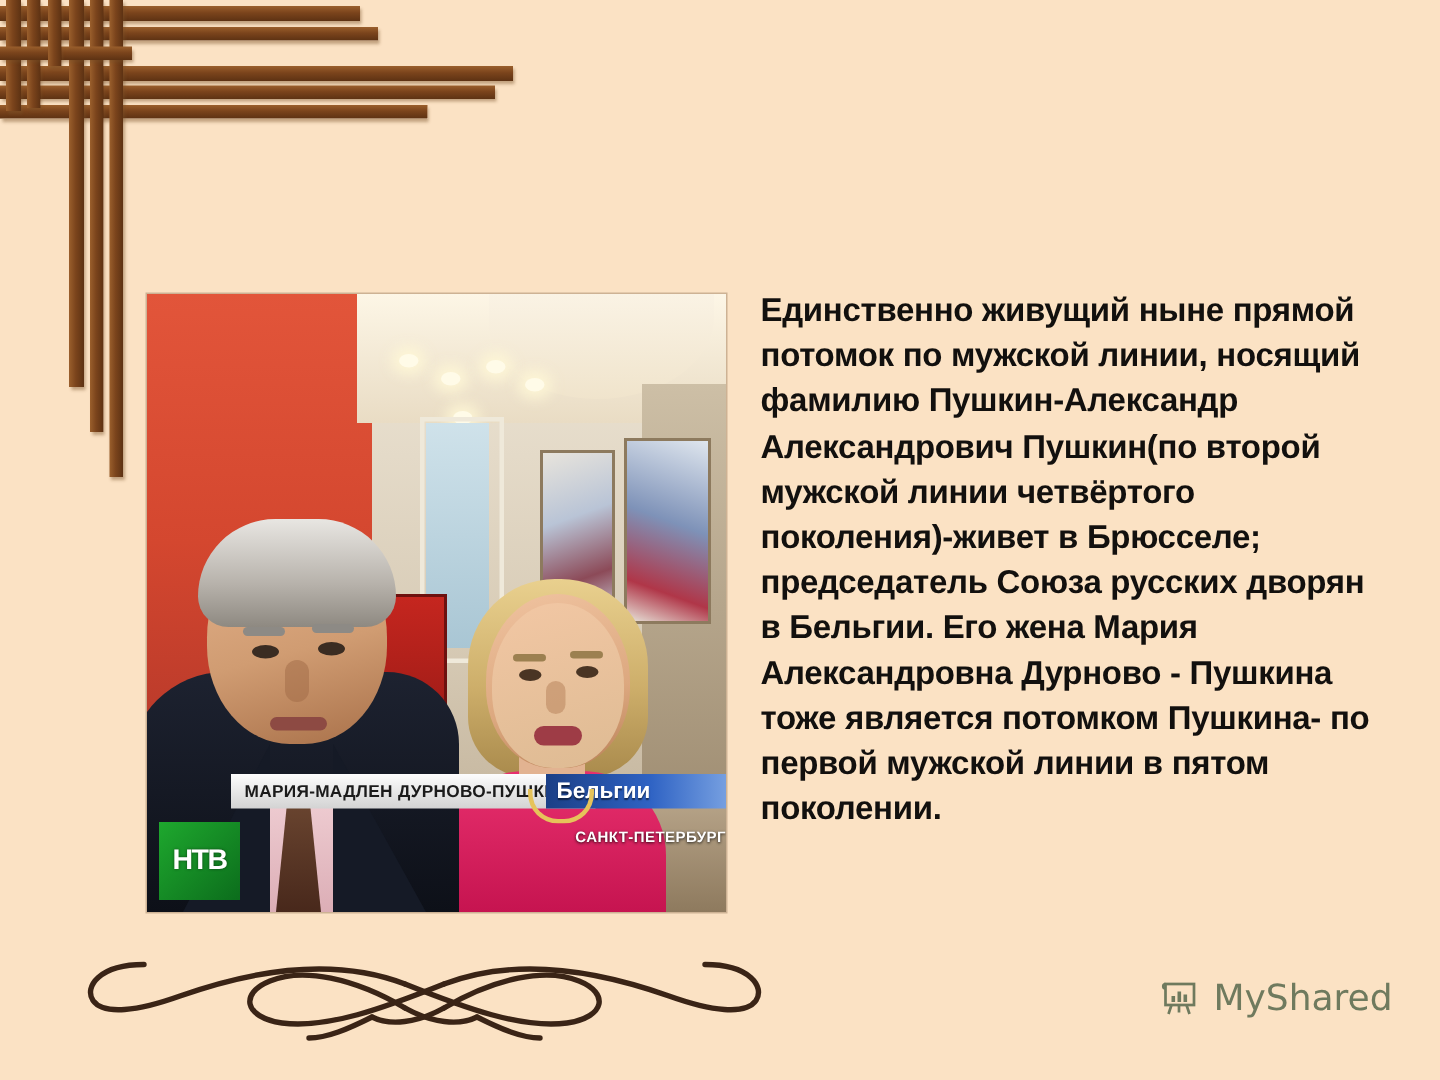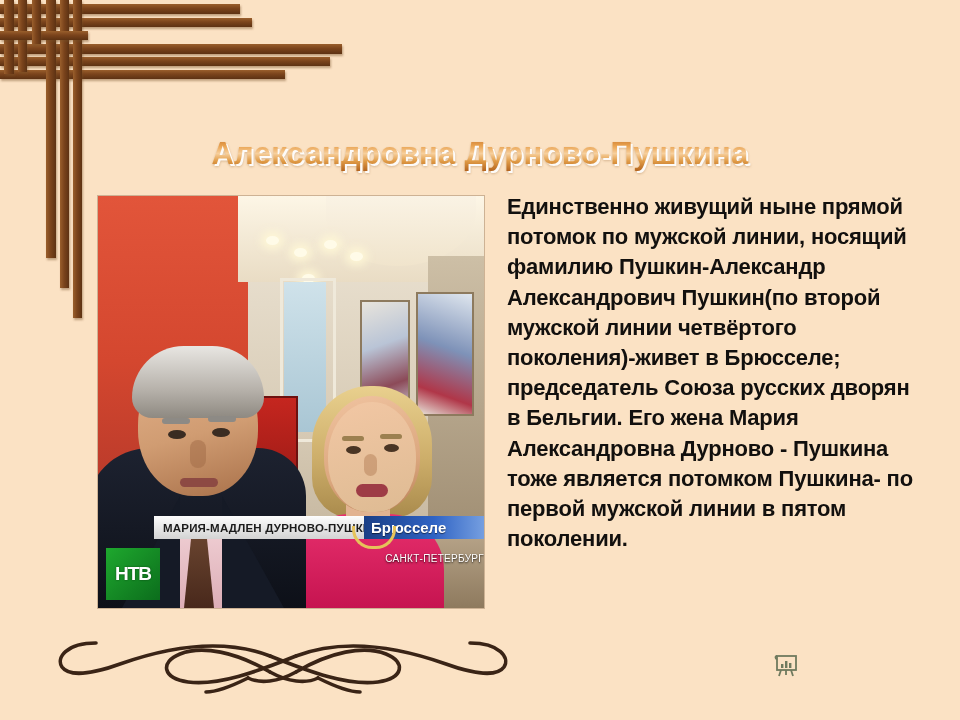--- a/index.html
+++ b/index.html
@@ -106,21 +106,21 @@
   
   #cap-name{position:absolute;left:56px;top:320px;height:23px;padding:0 9px;
             display:flex;align-items:center;
             background:linear-gradient(180deg,#fdfdfd 0%,#d3d3d3 100%);}
   #cap-name-text{font-size:11.5px;font-weight:bold;color:#1b1b1b;letter-spacing:.2px;white-space:nowrap;}
   #cap-today{position:absolute;left:266px;top:320px;width:120px;height:23px;
              background:linear-gradient(90deg,#1b3f86 0%,#2f63c4 55%,#7fa7e4 100%);
              display:flex;align-items:center;padding-left:7px;}
   #cap-today-text{color:#fff;font-size:15px;font-weight:bold;text-shadow:0 1px 1px rgba(0,0,0,.55);}
   #cap-city{position:absolute;left:262px;top:352px;width:124px;text-align:right;padding-right:6px;}
-  #cap-city-text{color:#fff;font-size:10px;font-weight:normal;letter-spacing:.3px;
+  #cap-city-text{color:#fff;font-size:10px;font-weight:bold;letter-spacing:.3px;
                  text-shadow:0 1px 2px rgba(0,0,0,.85);}
 
   
   #body-text{
     position:absolute;left:507px;top:192px;width:420px;
     font-family:Liberation Sans, sans-serif;
     font-weight:bold;font-size:22px;line-height:30.2px;
     color:#12100e;letter-spacing:-.2px;
   }
 
@@ -145,23 +145,20 @@
     <div class="bar vbar" style="left:4px;  top:0px; width:10px;height:74px;"></div>
     <div class="bar vbar" style="left:18px; top:0px; width:9px; height:72px;"></div>
     <div class="bar vbar" style="left:46px; top:0px; width:10px;height:258px;"></div>
     <div class="bar vbar" style="left:60px; top:0px; width:9px; height:288px;"></div>
     <div class="bar vbar" style="left:73px; top:0px; width:9px; height:318px;"></div>
 
     <div class="bar" style="left:0px;  top:31px; width:88px; height:9px;"></div>
     <div class="bar vbar" style="left:32px;top:0px;  width:9px;  height:44px;"></div>
   </div>
 
-  <div class="title-wrap" id="title2">
-    <span class="title">Александровна Дурново-Пушкина</span>
-  </div>
 
   <div id="photo">
     <div class="ph" id="ph-wall-left"></div>
     <div class="ph" id="ph-wall-far"></div>
     <div class="ph" id="ph-ceiling"></div>
     <div class="ph" id="ph-ceil-arc"></div>
     <div class="lamp" style="left:168px;top:40px;"></div>
     <div class="lamp" style="left:196px;top:52px;"></div>
     <div class="lamp" style="left:226px;top:44px;"></div>
     <div class="lamp" style="left:252px;top:56px;"></div>
@@ -201,21 +198,21 @@
     <div class="ph" id="man-nose"></div>
     <div class="ph" id="man-mouth"></div>
 
     <div id="ntv">
       <span id="ntv-text">НТВ</span>
     </div>
     <div id="cap-name">
       <span id="cap-name-text">МАРИЯ-МАДЛЕН ДУРНОВО-ПУШКИНА</span>
     </div>
     <div id="cap-today">
-      <span id="cap-today-text">Брюсселе</span>
+      <span id="cap-today-text">Бельгии</span>
     </div>
     <div id="cap-city">
       <span id="cap-city-text">САНКТ-ПЕТЕРБУРГ</span>
     </div>
   </div>
 
   <div id="body-text">Единственно живущий ныне прямой потомок по мужской линии, носящий фамилию Пушкин-Александр Александрович Пушкин(по второй мужской линии четвёртого поколения)-живет в Брюсселе; председатель Союза русских дворян в Бельгии. Его жена Мария Александровна Дурново - Пушкина тоже является потомком Пушкина- по первой мужской линии в пятом поколении.</div>
 
   <svg id="flourish" viewBox="0 0 470 80">
     <g fill="none" stroke="#3a2416" stroke-width="3.6" stroke-linecap="round">
@@ -236,15 +233,16 @@
         <rect x="5" y="6" width="19" height="14"></rect>
         <path d="M5 6 C3 6 3 9 5 9"></path>
         <path d="M14 20 L14 25 M9 20 L7 26 M19 20 L21 26"></path>
       </g>
       <g fill="#6f7a5e">
         <rect x="9" y="14" width="2.4" height="4"></rect>
         <rect x="13" y="11" width="2.4" height="7"></rect>
         <rect x="17" y="13" width="2.4" height="5"></rect>
       </g>
     </svg>
+    <span id="wm-label">MyShared</span>
   </div>
 
 </div>
 
 </body></html>

